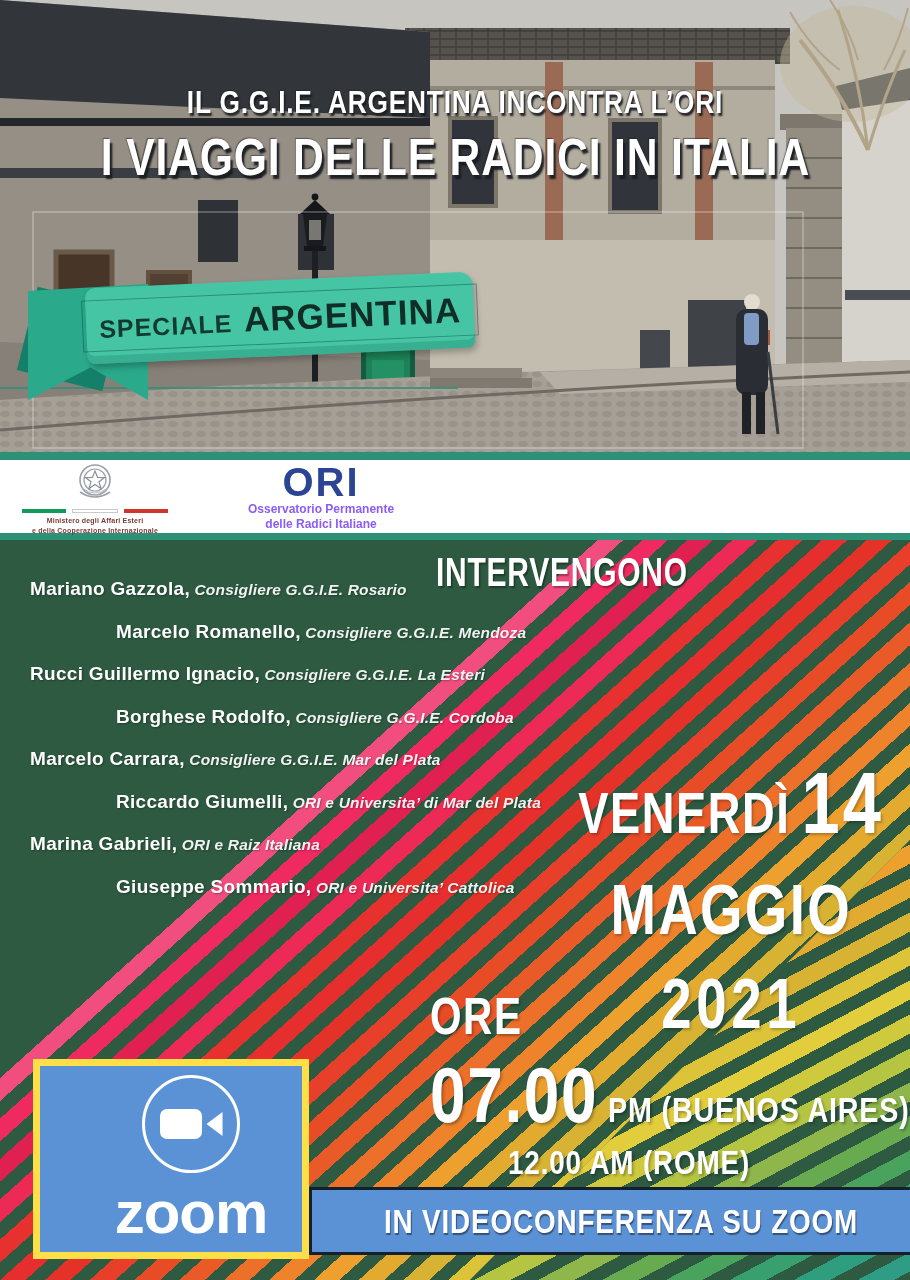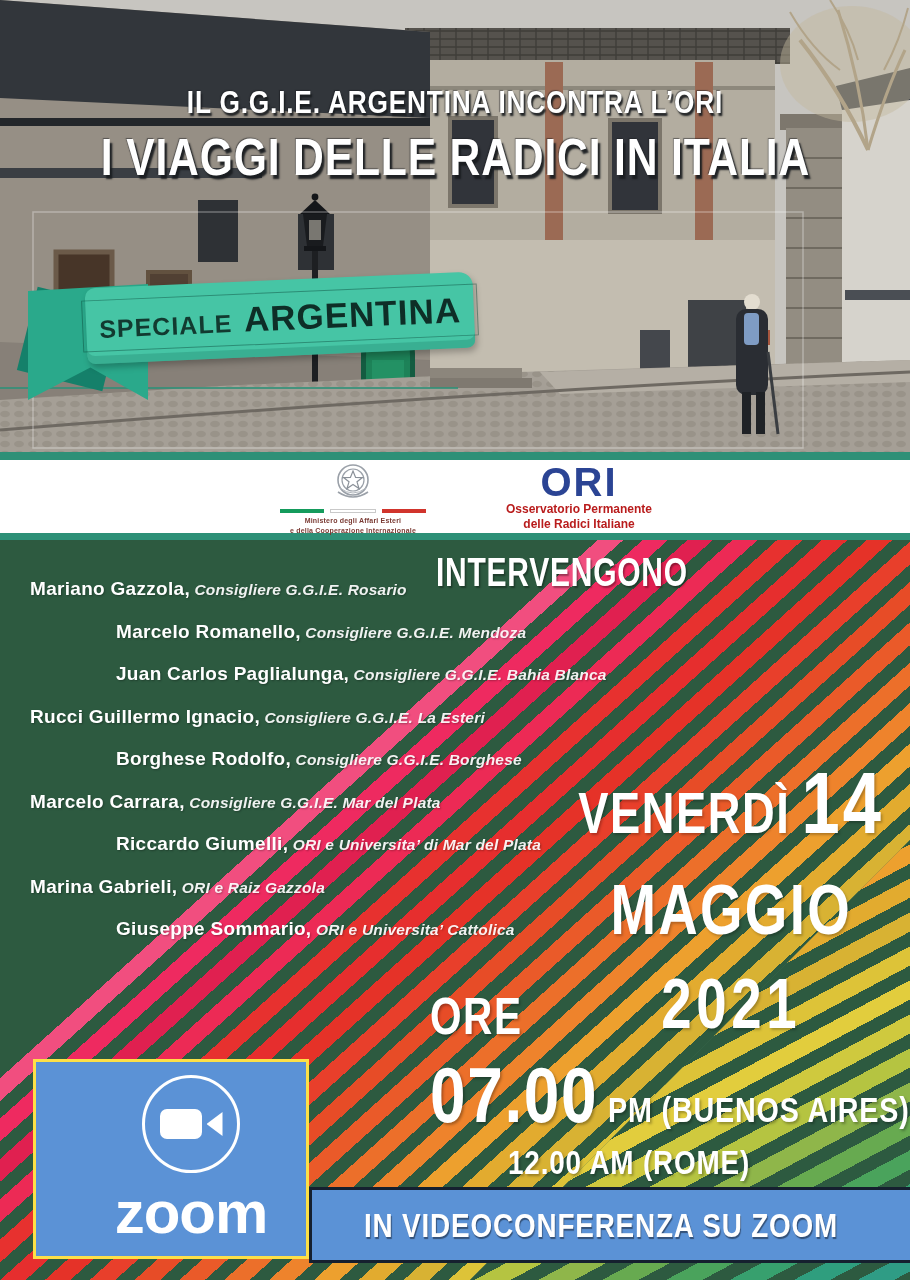--- a/index.html
+++ b/index.html
@@ -43,32 +43,32 @@
   .ribbon .band-inner{
     border:1px solid rgba(10,70,58,.45);padding:5px 16px;white-space:nowrap;
     display:flex;align-items:baseline;gap:12px;
   }
   .ribbon .sp{font-size:25px;font-weight:600;color:#123a30;letter-spacing:1px;}
   .ribbon .ar{font-size:35px;font-weight:800;color:#0e2e27;letter-spacing:1px;}
   
   .logo-band{
     position:absolute;left:0;top:452px;width:910px;height:88px;background:#fff;
     border-top:8px solid #2e9077;border-bottom:7px solid #2e9077;box-sizing:border-box;
-    display:flex;align-items:center;justify-content:center;gap:58px;z-index:2;
+    display:flex;align-items:center;justify-content:flex-start;gap:58px;z-index:2;
   }
   .ministry{display:flex;flex-direction:column;align-items:center;width:190px;}
   .tricolor{display:flex;align-items:center;gap:6px;margin:3px 0 3px 0;}
   .tric{width:44px;height:4px;}
   .tric.g{background:#149b5c;}
   .tric.w{background:#fff;border:1px solid #c9c9c9;height:2px;}
   .tric.r{background:#d1342c;}
   .min-line{font-size:7px;font-weight:700;color:#7a3a33;line-height:1.35;text-align:center;letter-spacing:.2px;}
   .ori{display:flex;flex-direction:column;align-items:center;line-height:1;}
   .ori-acr{font-size:40px;font-weight:800;color:#2b4494;letter-spacing:2px;}
-  .ori-line{font-size:12px;font-weight:700;color:#b91c1c;line-height:1.25;text-align:center;}
+  .ori-line{font-size:12px;font-weight:700;color:#8b5cf6;line-height:1.25;text-align:center;}
   
   .green{
     position:absolute;left:0;top:540px;width:910px;height:740px;background:#3d6e4f;overflow:hidden;
   }
   .stripe-layer{position:absolute;inset:0;}
   .stripe-left{clip-path:polygon(0 0, 100% 0, 100% 300px, 470px 100%, 0 100%);}
   .stripe-right{clip-path:polygon(100% 300px, 100% 100%, 470px 100%);}
   .green-content{position:absolute;inset:0;z-index:2;}
   .intervengono{
     position:absolute;left:436px;top:10px;color:#fff;font-size:40px;font-weight:800;
@@ -96,36 +96,36 @@
   .time-line{display:flex;align-items:baseline;margin-top:4px;transform:scaleX(.82);transform-origin:left top;white-space:nowrap;}
   .time-big{font-size:78px;font-weight:800;letter-spacing:2px;}
   .time-suffix{font-size:35px;font-weight:800;letter-spacing:1px;margin-left:12px;}
   .rome-line{
     display:block;font-size:34px;font-weight:800;letter-spacing:1px;margin-top:2px;margin-left:78px;
     transform:scaleX(.82);transform-origin:left top;white-space:nowrap;
   }
   
   .zoom-box{
     position:absolute;left:33px;top:519px;width:276px;height:200px;background:#5b92d6;
-    border:3px solid #fde047;box-sizing:border-box;z-index:3;
+    border:7px solid #fde047;box-sizing:border-box;z-index:3;
     display:flex;flex-direction:column;align-items:center;justify-content:center;padding-left:40px;
   }
   .cam-ring{
     width:92px;height:92px;border:3px solid #fff;border-radius:50%;
     display:flex;align-items:center;justify-content:center;
   }
   .cam-body{width:42px;height:30px;background:#fff;border-radius:7px;margin-right:3px;}
   .cam-lens{width:16px;height:24px;background:#fff;margin-left:2px;
     clip-path:polygon(0 50%, 100% 0, 100% 100%);}
   .cam-row{display:flex;align-items:center;}
   .zoom-word{font-size:60px;font-weight:800;color:#fff;letter-spacing:-1px;line-height:1;margin-top:10px;text-transform:lowercase;}
   .banner{
-    position:absolute;left:309px;top:647px;width:601px;height:76px;background:#5b92d6;
+    position:absolute;left:309px;top:647px;width:601px;height:68px;background:#5b92d6;
     border:3px solid #15202f;border-right:none;box-sizing:border-box;z-index:3;
-    display:flex;align-items:center;justify-content:flex-start;
+    display:flex;align-items:center;justify-content:flex-end;
   }
   .banner-text{
     display:inline-block;color:#fff;font-size:34px;font-weight:800;letter-spacing:1px;
     transform:scaleX(.82);white-space:nowrap;
     text-shadow:1px 2px 1px rgba(20,30,45,.55);
   }
 </style>
 </head>
 <body>
 
@@ -275,26 +275,25 @@
   <div class="green">
     <div class="stripe-layer stripe-left" style="background-image: linear-gradient(138deg, rgb(45, 90, 64) 0px, rgb(45, 90, 64) 400px, rgb(241, 78, 127) 400px, rgb(241, 78, 127) 417px, rgb(45, 90, 64) 417px, rgb(45, 90, 64) 430px, rgb(238, 42, 96) 430px, rgb(238, 42, 96) 447px, rgb(45, 90, 64) 447px, rgb(45, 90, 64) 460px, rgb(224, 32, 80) 460px, rgb(224, 32, 80) 477px, rgb(45, 90, 64) 477px, rgb(45, 90, 64) 490px, rgb(236, 42, 85) 490px, rgb(236, 42, 85) 507px, rgb(45, 90, 64) 507px, rgb(45, 90, 64) 520px, rgb(231, 49, 47) 520px, rgb(231, 49, 47) 537px, rgb(45, 90, 64) 537px, rgb(45, 90, 64) 550px, rgb(230, 46, 46) 550px, rgb(230, 46, 46) 567px, rgb(45, 90, 64) 567px, rgb(45, 90, 64) 580px, rgb(229, 50, 40) 580px, rgb(229, 50, 40) 597px, rgb(45, 90, 64) 597px, rgb(45, 90, 64) 610px, rgb(232, 63, 43) 610px, rgb(232, 63, 43) 627px, rgb(45, 90, 64) 627px, rgb(45, 90, 64) 640px, rgb(231, 76, 39) 640px, rgb(231, 76, 39) 657px, rgb(45, 90, 64) 657px, rgb(45, 90, 64) 670px, rgb(234, 90, 41) 670px, rgb(234, 90, 41) 687px, rgb(45, 90, 64) 687px, rgb(45, 90, 64) 700px, rgb(236, 111, 42) 700px, rgb(236, 111, 42) 717px, rgb(45, 90, 64) 717px, rgb(45, 90, 64) 730px, rgb(238, 131, 44) 730px, rgb(238, 131, 44) 747px, rgb(45, 90, 64) 747px, rgb(45, 90, 64) 760px, rgb(237, 160, 46) 760px, rgb(237, 160, 46) 777px, rgb(45, 90, 64) 777px, rgb(45, 90, 64) 790px, rgb(226, 171, 47) 790px, rgb(226, 171, 47) 807px, rgb(45, 90, 64) 807px, rgb(45, 90, 64) 820px, rgb(216, 178, 51) 820px, rgb(216, 178, 51) 837px, rgb(45, 90, 64) 837px, rgb(45, 90, 64) 850px, rgb(221, 195, 56) 850px, rgb(221, 195, 56) 867px, rgb(45, 90, 64) 867px, rgb(45, 90, 64) 880px, rgb(226, 205, 61) 880px, rgb(226, 205, 61) 897px, rgb(45, 90, 64) 897px, rgb(45, 90, 64) 910px, rgb(207, 201, 62) 910px, rgb(207, 201, 62) 927px, rgb(45, 90, 64) 927px, rgb(45, 90, 64) 940px, rgb(181, 196, 65) 940px, rgb(181, 196, 65) 957px, rgb(45, 90, 64) 957px, rgb(45, 90, 64) 970px, rgb(143, 182, 74) 970px, rgb(143, 182, 74) 987px, rgb(45, 90, 64) 987px, rgb(45, 90, 64) 1000px, rgb(103, 170, 80) 1000px, rgb(103, 170, 80) 1017px, rgb(45, 90, 64) 1017px, rgb(45, 90, 64) 1030px, rgb(74, 163, 92) 1030px, rgb(74, 163, 92) 1047px, rgb(45, 90, 64) 1047px, rgb(45, 90, 64) 1060px, rgb(55, 160, 110) 1060px, rgb(55, 160, 110) 1077px, rgb(45, 90, 64) 1077px, rgb(45, 90, 64) 1090px, rgb(47, 158, 126) 1090px, rgb(47, 158, 126) 1107px, rgb(45, 90, 64) 1107px, rgb(45, 90, 64) 1120px, rgb(47, 156, 133) 1120px, rgb(47, 156, 133) 1137px, rgb(45, 90, 64) 1137px, rgb(45, 90, 64) 1150px, rgb(49, 160, 139) 1150px, rgb(49, 160, 139) 1167px, rgb(45, 90, 64) 1167px, rgb(45, 90, 64) 1180px, rgb(47, 158, 127) 1180px, rgb(47, 158, 127) 1197px, rgb(45, 90, 64) 1197px, rgb(45, 90, 64) 1210px, rgb(54, 160, 113) 1210px, rgb(54, 160, 113) 1227px, rgb(45, 90, 64) 1227px, rgb(45, 90, 64) 1240px, rgb(63, 164, 99) 1240px, rgb(63, 164, 99) 1257px, rgb(45, 90, 64) 1257px, rgb(45, 90, 64) 1270px, rgb(71, 168, 90) 1270px, rgb(71, 168, 90) 1287px, rgb(45, 90, 64) 1287px, rgb(45, 90, 64) 1300px, rgb(45, 90, 64) 1300px, rgb(45, 90, 64) 100%);"></div>
     <div class="stripe-layer stripe-right" style="background-image: linear-gradient(152deg, rgb(45, 90, 64) 0px, rgb(45, 90, 64) 336px, rgb(241, 78, 127) 336px, rgb(241, 78, 127) 353px, rgb(45, 90, 64) 353px, rgb(45, 90, 64) 366px, rgb(238, 42, 96) 366px, rgb(238, 42, 96) 383px, rgb(45, 90, 64) 383px, rgb(45, 90, 64) 396px, rgb(224, 32, 80) 396px, rgb(224, 32, 80) 413px, rgb(45, 90, 64) 413px, rgb(45, 90, 64) 426px, rgb(236, 42, 85) 426px, rgb(236, 42, 85) 443px, rgb(45, 90, 64) 443px, rgb(45, 90, 64) 456px, rgb(231, 49, 47) 456px, rgb(231, 49, 47) 473px, rgb(45, 90, 64) 473px, rgb(45, 90, 64) 486px, rgb(230, 46, 46) 486px, rgb(230, 46, 46) 503px, rgb(45, 90, 64) 503px, rgb(45, 90, 64) 516px, rgb(229, 50, 40) 516px, rgb(229, 50, 40) 533px, rgb(45, 90, 64) 533px, rgb(45, 90, 64) 546px, rgb(232, 63, 43) 546px, rgb(232, 63, 43) 563px, rgb(45, 90, 64) 563px, rgb(45, 90, 64) 576px, rgb(231, 76, 39) 576px, rgb(231, 76, 39) 593px, rgb(45, 90, 64) 593px, rgb(45, 90, 64) 606px, rgb(234, 90, 41) 606px, rgb(234, 90, 41) 623px, rgb(45, 90, 64) 623px, rgb(45, 90, 64) 636px, rgb(236, 111, 42) 636px, rgb(236, 111, 42) 653px, rgb(45, 90, 64) 653px, rgb(45, 90, 64) 666px, rgb(238, 131, 44) 666px, rgb(238, 131, 44) 683px, rgb(45, 90, 64) 683px, rgb(45, 90, 64) 696px, rgb(237, 160, 46) 696px, rgb(237, 160, 46) 713px, rgb(45, 90, 64) 713px, rgb(45, 90, 64) 726px, rgb(226, 171, 47) 726px, rgb(226, 171, 47) 743px, rgb(45, 90, 64) 743px, rgb(45, 90, 64) 756px, rgb(216, 178, 51) 756px, rgb(216, 178, 51) 773px, rgb(45, 90, 64) 773px, rgb(45, 90, 64) 786px, rgb(221, 195, 56) 786px, rgb(221, 195, 56) 803px, rgb(45, 90, 64) 803px, rgb(45, 90, 64) 816px, rgb(226, 205, 61) 816px, rgb(226, 205, 61) 833px, rgb(45, 90, 64) 833px, rgb(45, 90, 64) 846px, rgb(207, 201, 62) 846px, rgb(207, 201, 62) 863px, rgb(45, 90, 64) 863px, rgb(45, 90, 64) 876px, rgb(181, 196, 65) 876px, rgb(181, 196, 65) 893px, rgb(45, 90, 64) 893px, rgb(45, 90, 64) 906px, rgb(143, 182, 74) 906px, rgb(143, 182, 74) 923px, rgb(45, 90, 64) 923px, rgb(45, 90, 64) 936px, rgb(103, 170, 80) 936px, rgb(103, 170, 80) 953px, rgb(45, 90, 64) 953px, rgb(45, 90, 64) 966px, rgb(74, 163, 92) 966px, rgb(74, 163, 92) 983px, rgb(45, 90, 64) 983px, rgb(45, 90, 64) 996px, rgb(55, 160, 110) 996px, rgb(55, 160, 110) 1013px, rgb(45, 90, 64) 1013px, rgb(45, 90, 64) 1026px, rgb(47, 158, 126) 1026px, rgb(47, 158, 126) 1043px, rgb(45, 90, 64) 1043px, rgb(45, 90, 64) 1056px, rgb(47, 156, 133) 1056px, rgb(47, 156, 133) 1073px, rgb(45, 90, 64) 1073px, rgb(45, 90, 64) 1086px, rgb(49, 160, 139) 1086px, rgb(49, 160, 139) 1103px, rgb(45, 90, 64) 1103px, rgb(45, 90, 64) 1116px, rgb(47, 158, 127) 1116px, rgb(47, 158, 127) 1133px, rgb(45, 90, 64) 1133px, rgb(45, 90, 64) 1146px, rgb(54, 160, 113) 1146px, rgb(54, 160, 113) 1163px, rgb(45, 90, 64) 1163px, rgb(45, 90, 64) 1176px, rgb(63, 164, 99) 1176px, rgb(63, 164, 99) 1193px, rgb(45, 90, 64) 1193px, rgb(45, 90, 64) 1206px, rgb(71, 168, 90) 1206px, rgb(71, 168, 90) 1223px, rgb(45, 90, 64) 1223px, rgb(45, 90, 64) 1236px, rgb(45, 90, 64) 1236px, rgb(45, 90, 64) 100%);"></div>
 
     <div class="green-content">
       <div class="intervengono">INTERVENGONO</div>
 
       <div class="speakers">
           <div class="speaker"><span class="s-name">Mariano Gazzola,</span> <span class="s-role">Consigliere G.G.I.E. Rosario</span></div>
           <div class="speaker indent"><span class="s-name">Marcelo Romanello,</span> <span class="s-role">Consigliere G.G.I.E. Mendoza</span></div>
-          <div class="speaker indent"><span class="s-name">Juan Carlos Paglialunga,</span> <span class="s-role">Consigliere G.G.I.E. Bahia Blanca</span></div>
           <div class="speaker"><span class="s-name">Rucci Guillermo Ignacio,</span> <span class="s-role">Consigliere G.G.I.E. La Esteri</span></div>
-          <div class="speaker indent"><span class="s-name">Borghese Rodolfo,</span> <span class="s-role">Consigliere G.G.I.E. Borghese</span></div>
+          <div class="speaker indent"><span class="s-name">Borghese Rodolfo,</span> <span class="s-role">Consigliere G.G.I.E. Cordoba</span></div>
           <div class="speaker"><span class="s-name">Marcelo Carrara,</span> <span class="s-role">Consigliere G.G.I.E. Mar del Plata</span></div>
           <div class="speaker indent"><span class="s-name">Riccardo Giumelli,</span> <span class="s-role">ORI e Universita’ di Mar del Plata</span></div>
-          <div class="speaker"><span class="s-name">Marina Gabrieli,</span> <span class="s-role">ORI e Raiz Gazzola</span></div>
+          <div class="speaker"><span class="s-name">Marina Gabrieli,</span> <span class="s-role">ORI e Raiz Italiana</span></div>
           <div class="speaker indent"><span class="s-name">Giuseppe Sommario,</span> <span class="s-role">ORI e Universita’ Cattolica</span></div>
         </div>
 
       <div class="date-block">
         <span class="date-line1">
           <span class="weekday">VENERDÌ</span>
           <span class="daynum">14</span>
         </span>
         <span class="month">MAGGIO</span>
         <span class="year">2021</span>

